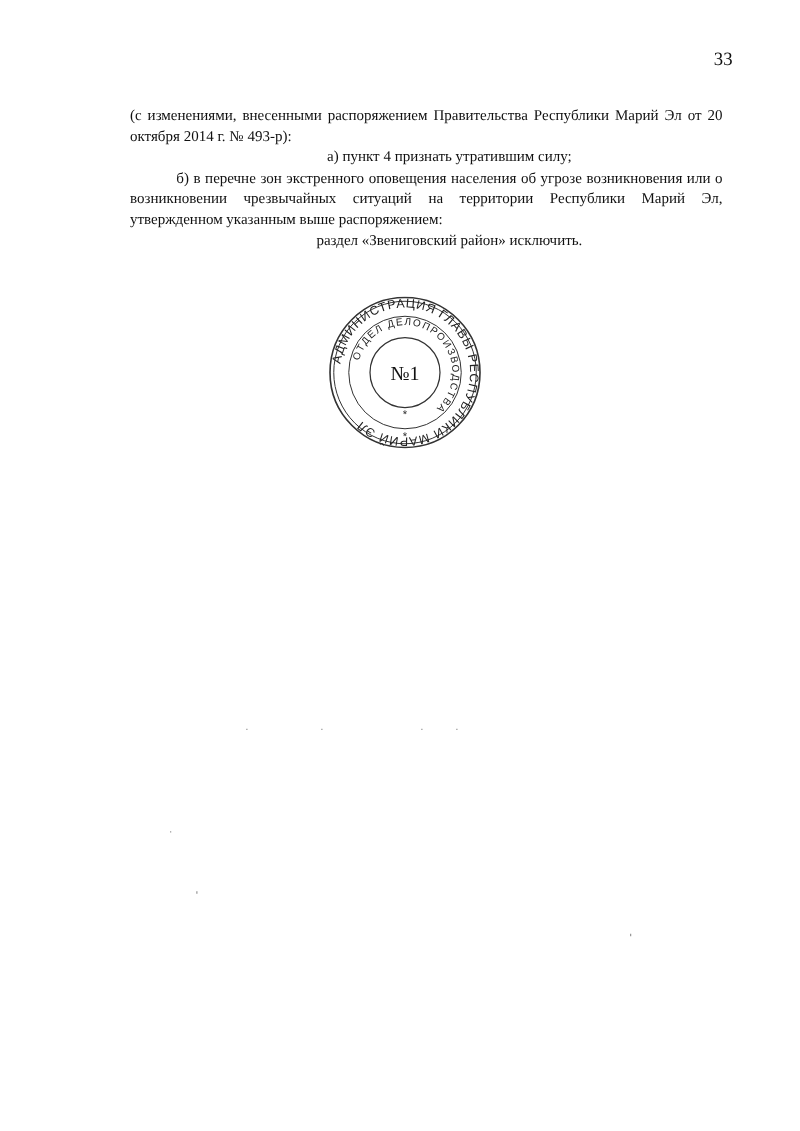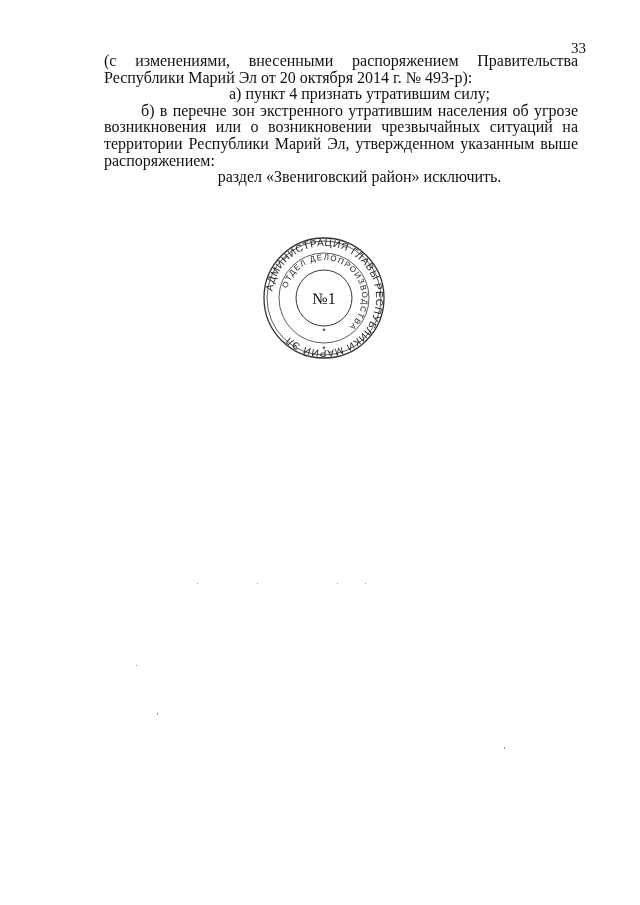--- a/index.html
+++ b/index.html
@@ -1,35 +1,35 @@
 <!DOCTYPE html>
 <html><head>
 <meta charset="utf-8">
 <style>
   html, body { margin: 0; padding: 0; background: #ffffff; }
   body { width: 640px; height: 905px; position: relative; overflow: hidden;
          font-family: "Liberation Serif", "DejaVu Serif", serif; color: #111; }
   .page-num { position: absolute; top: 40px; left: 571px; font-size: 15px; }
-  .body-text { position: absolute; top: 53px; left: 104px; width: 474px;
-               font-size: 16px; line-height: 16.6px; }
+  .body-text { position: absolute; top: 84px; left: 104px; width: 474px;
+               font-size: 12px; line-height: 16.6px; }
   .body-text p { margin: 0; }
   .indent { text-indent: 37px; text-align: center; }
   .justify { text-align: justify; text-align-last: left; }
   .stamp { position: absolute; left: 262px; top: 237px; width: 124px; height: 122px; }
   .speck { position: absolute; width: 1px; height: 1px; background: #999; }
 </style>
 </head>
 <body>
 
 <div class="page-num">33</div>
 
 <div class="body-text">
   <p class="justify">(с изменениями, внесенными распоряжением Правительства Республики Марий Эл от 20 октября 2014 г. № 493-р):</p>
   <p class="indent">а) пункт 4 признать утратившим силу;</p>
-  <p class="indent justify">б) в перечне зон экстренного утратившим населения об угрозе возникновения или о возникновении чрезвычайных ситуаций на территории Республики Марий Эл, утвержденном указанным выше распоряжением:</p>
+  <p class="indent justify">б) в перечне зон экстренного оповещения населения об угрозе возникновения или о возникновении чрезвычайных ситуаций на территории Республики Марий Эл, утвержденном указанным выше распоряжением:</p>
   <p class="indent">раздел «Звениговский район» исключить.</p>
 </div>
 
 <div class="stamp">
   <svg width="124" height="122" viewBox="0 0 124 122">
     <defs>
       <path id="outerArc" d="M 62 61 m -52 0 a 52 52 0 1 1 104 0 a 52 52 0 1 1 -104 0"></path>
       <path id="innerArc" d="M 62 61 m -38 0 a 38 38 0 1 1 76 0 a 38 38 0 1 1 -76 0"></path>
     </defs>
     <circle cx="62" cy="61" r="60" fill="none" stroke="#333" stroke-width="1.3"></circle>

